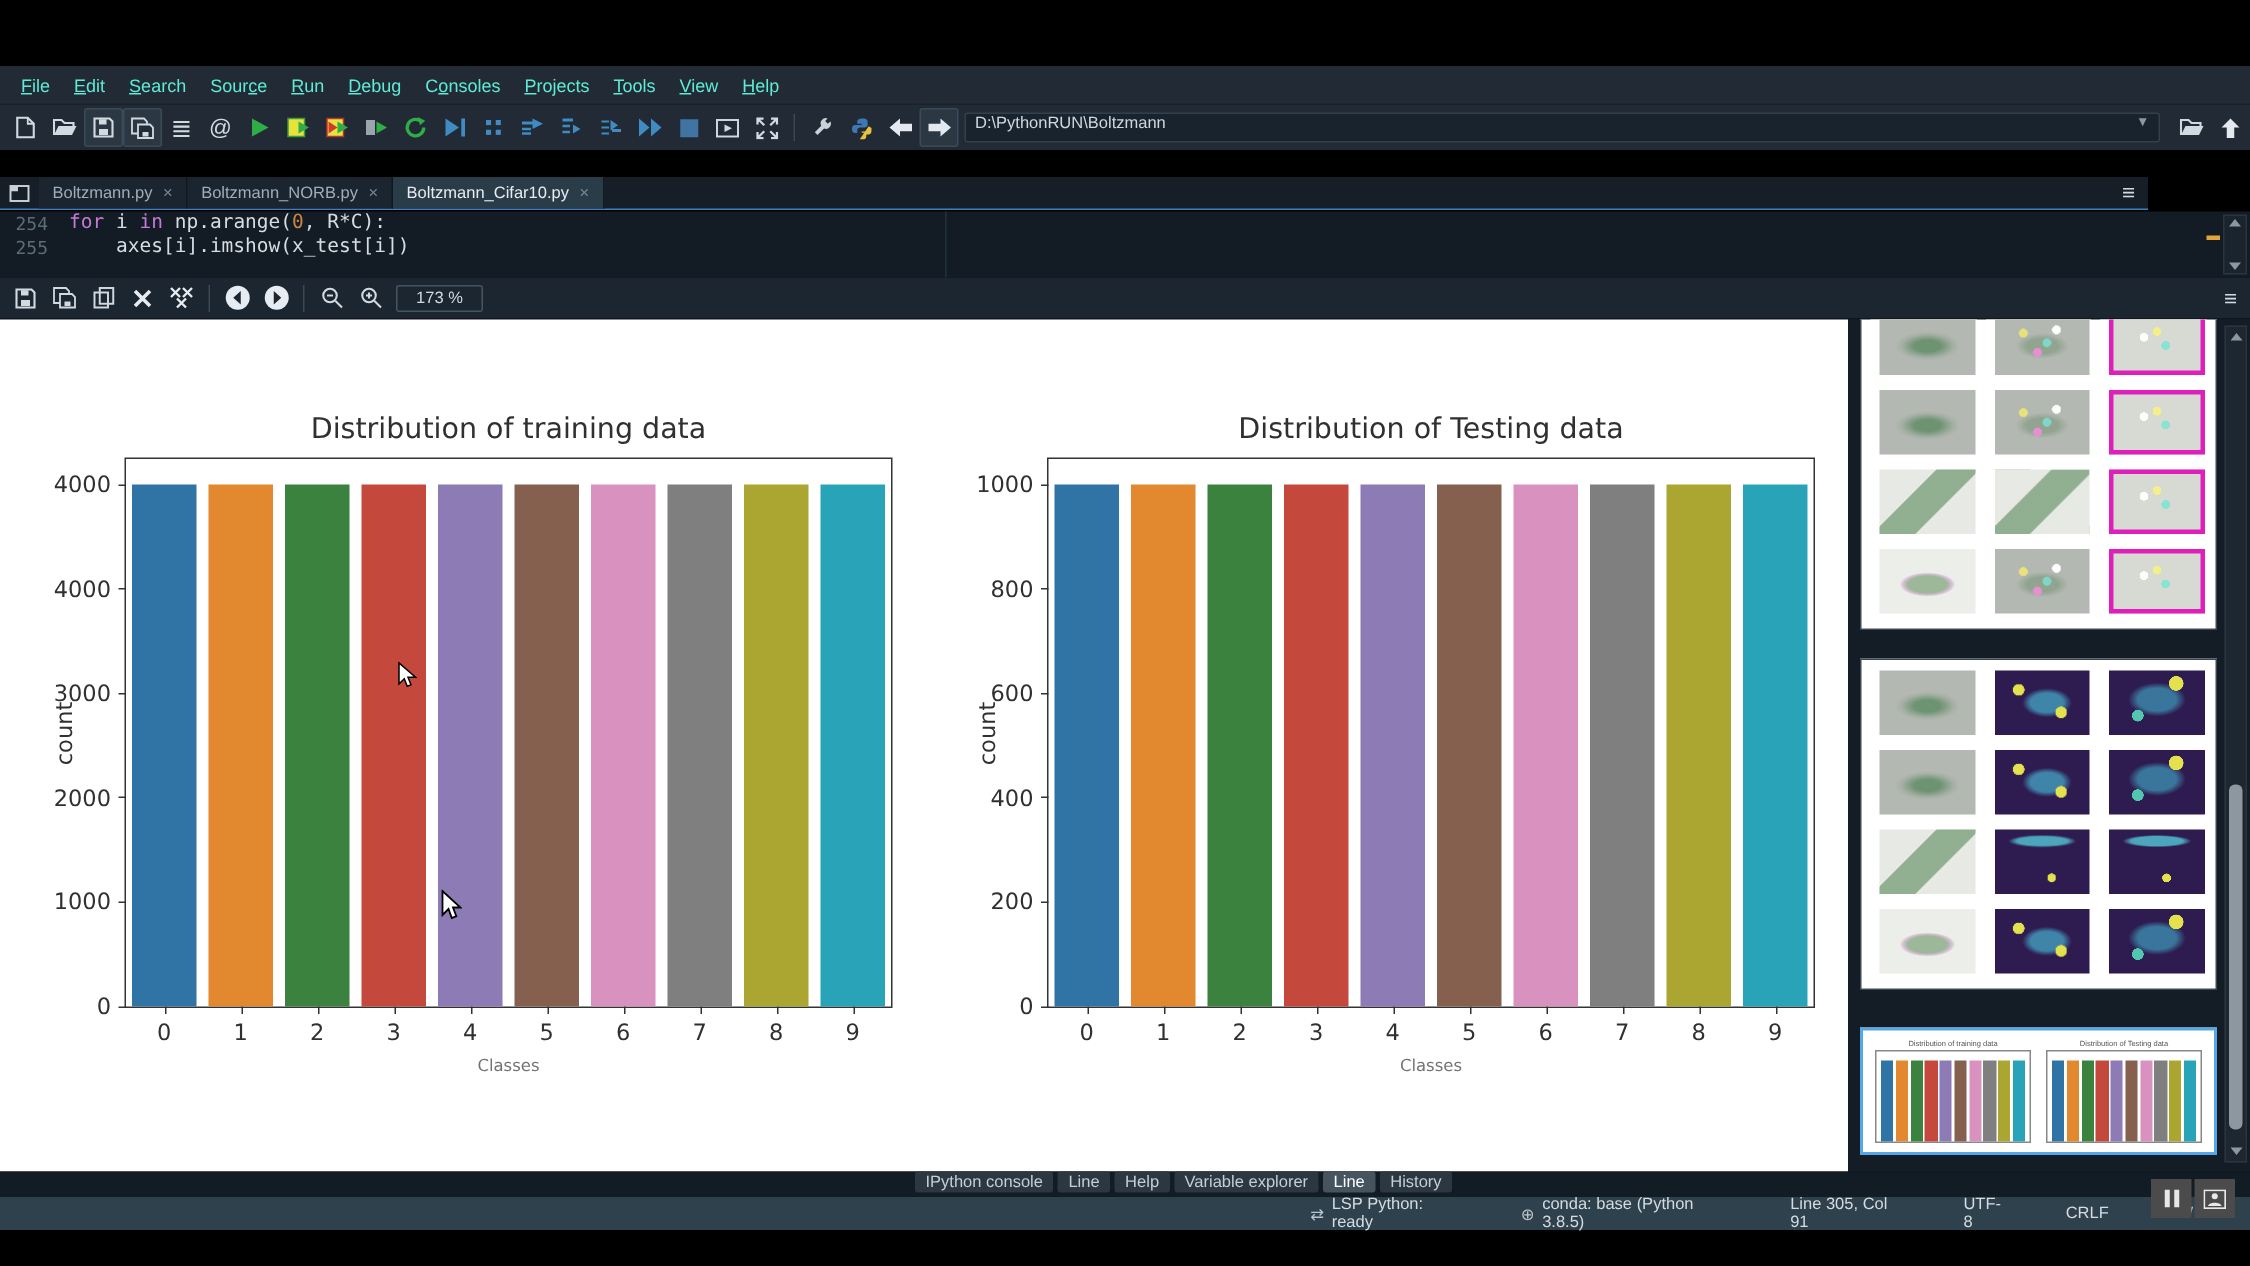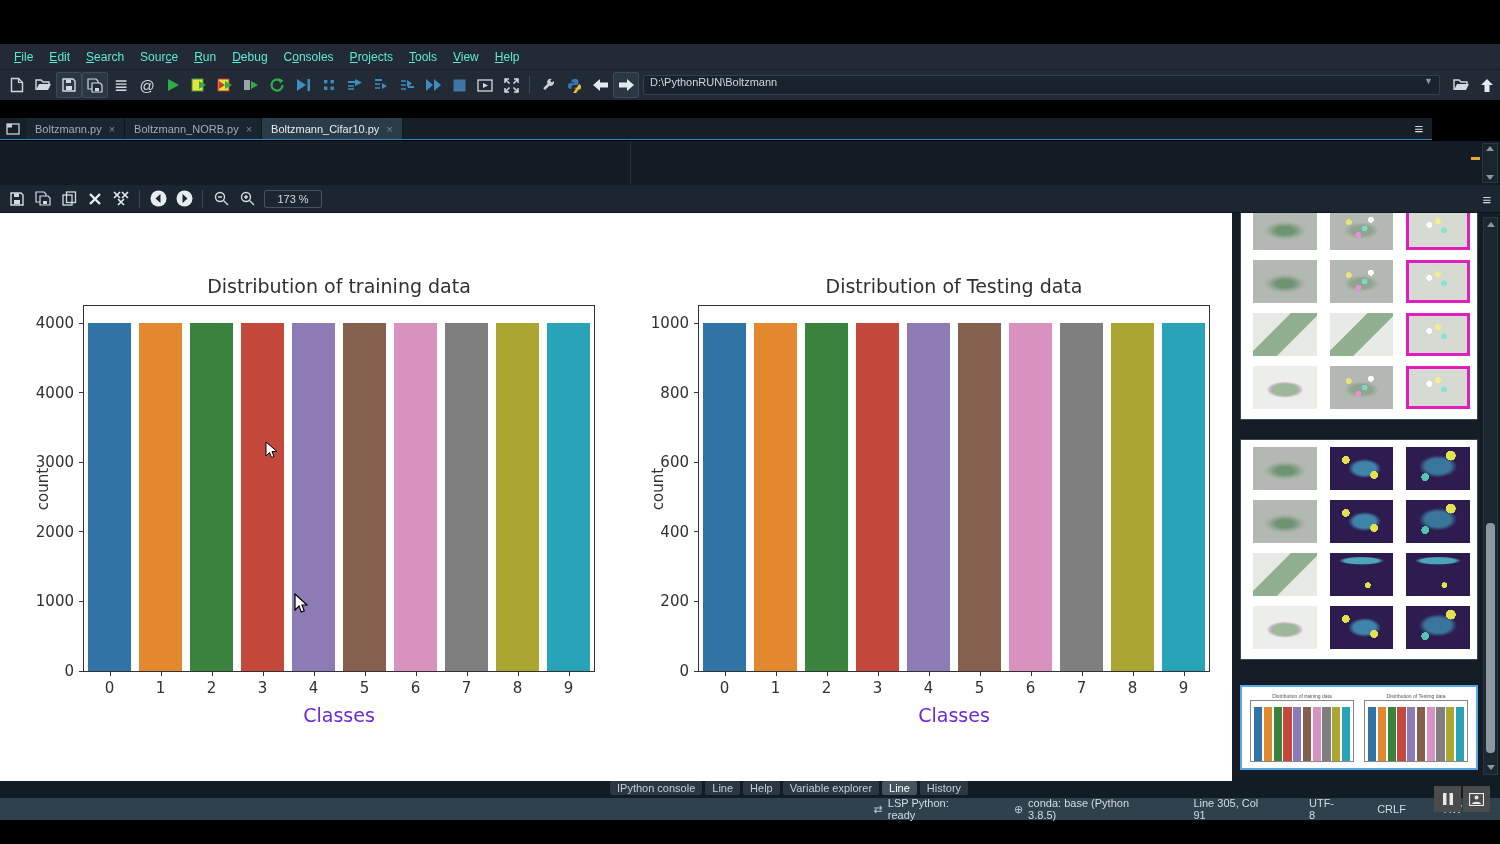--- a/index.html
+++ b/index.html
@@ -51,21 +51,21 @@
   #zoom-box { width:58px; height:18px; border:1px solid #46545f; border-radius:2px; color:#d2dae1; font-size:11px; display:flex; align-items:center; justify-content:center; margin-left:4px; }
   #plots-menu { position:absolute; right:2px; top:3px; width:22px; height:22px; display:flex; align-items:center; justify-content:center; }
 
   
   #main { position:absolute; left:0; top:213px; width:1500px; height:568px; background:#141d26; }
   #plots-pane { position:absolute; left:0; top:0; width:1232px; height:568px; background:#ffffff; }
 
   .chart { position:absolute; width:512px; height:367px; border:1px solid #333; background:#fff; }
   .chart .title { position:absolute; left:0; top:-31px; width:100%; text-align:center; font-family:"DejaVu Sans", sans-serif; font-size:19px; color:#303030; }
   .chart .ylab { position:absolute; left:-62px; top:50%; transform:translateY(-50%) rotate(-90deg); font-family:"DejaVu Sans", sans-serif; font-size:15px; color:#303030; }
-  .chart .xlab { position:absolute; top:calc(100% + 33px); width:100%; text-align:center; font-family:"DejaVu Sans", sans-serif; font-size:19px; color:#6d28d9; }
+  .chart .xlab { position:absolute; top:calc(100% + 33px); width:100%; text-align:center; font-family:"DejaVu Sans", sans-serif; font-size:11px; color:#737373; }
   .ytick { position:absolute; right:calc(100% + 10px); transform:translateY(50%); font-family:"DejaVu Sans", sans-serif; font-size:15px; color:#303030; white-space:nowrap; }
   .ytickmark { position:absolute; right:100%; width:5px; height:1px; background:#333; }
   .bars { position:absolute; left:0; top:0; width:100%; height:100%; display:flex; align-items:flex-end; }
   .slot { flex:1; display:flex; justify-content:center; align-items:flex-end; height:100%; position:relative; }
   .bar { width:86%; }
   .xtickwrap { position:absolute; top:100%; left:0; width:100%; display:flex; }
   .xslot { flex:1; text-align:center; position:relative; }
   .xtickmark { position:absolute; left:50%; top:0; width:1px; height:5px; background:#333; }
   .xticklabel { display:block; margin-top:8px; font-family:"DejaVu Sans", sans-serif; font-size:15px; color:#303030; }
 
@@ -312,20 +312,24 @@
           <span>Boltzmann_Cifar10.py</span>
           <span class="x">×</span>
         </div>
       </div>
     <div id="editor-menu">
         <span class="glyph">≡</span>
       </div>
   </div>
 
   <div id="editor">
+    <div id="code-lines">
+        <div class="cline"><span class="lnum">254</span><span><span class="tok-kw">for</span><span class="tok-pl"> i </span><span class="tok-kw">in</span><span class="tok-pl"> np.arange(</span><span class="tok-num">0</span><span class="tok-pl">, R*C):</span></span></div>
+        <div class="cline"><span class="lnum">255</span><span><span class="tok-pl">    axes[i].imshow(x_test[i])</span></span></div>
+      </div>
     <div id="col-ruler"></div>
     <div id="warn-mark"></div>
     <div id="editor-scroll">
       <div class="sarrow up"></div>
       <div class="sarrow down"></div>
     </div>
   </div>
 
   <div id="plots-toolbar">
     <div class="tbtn">

